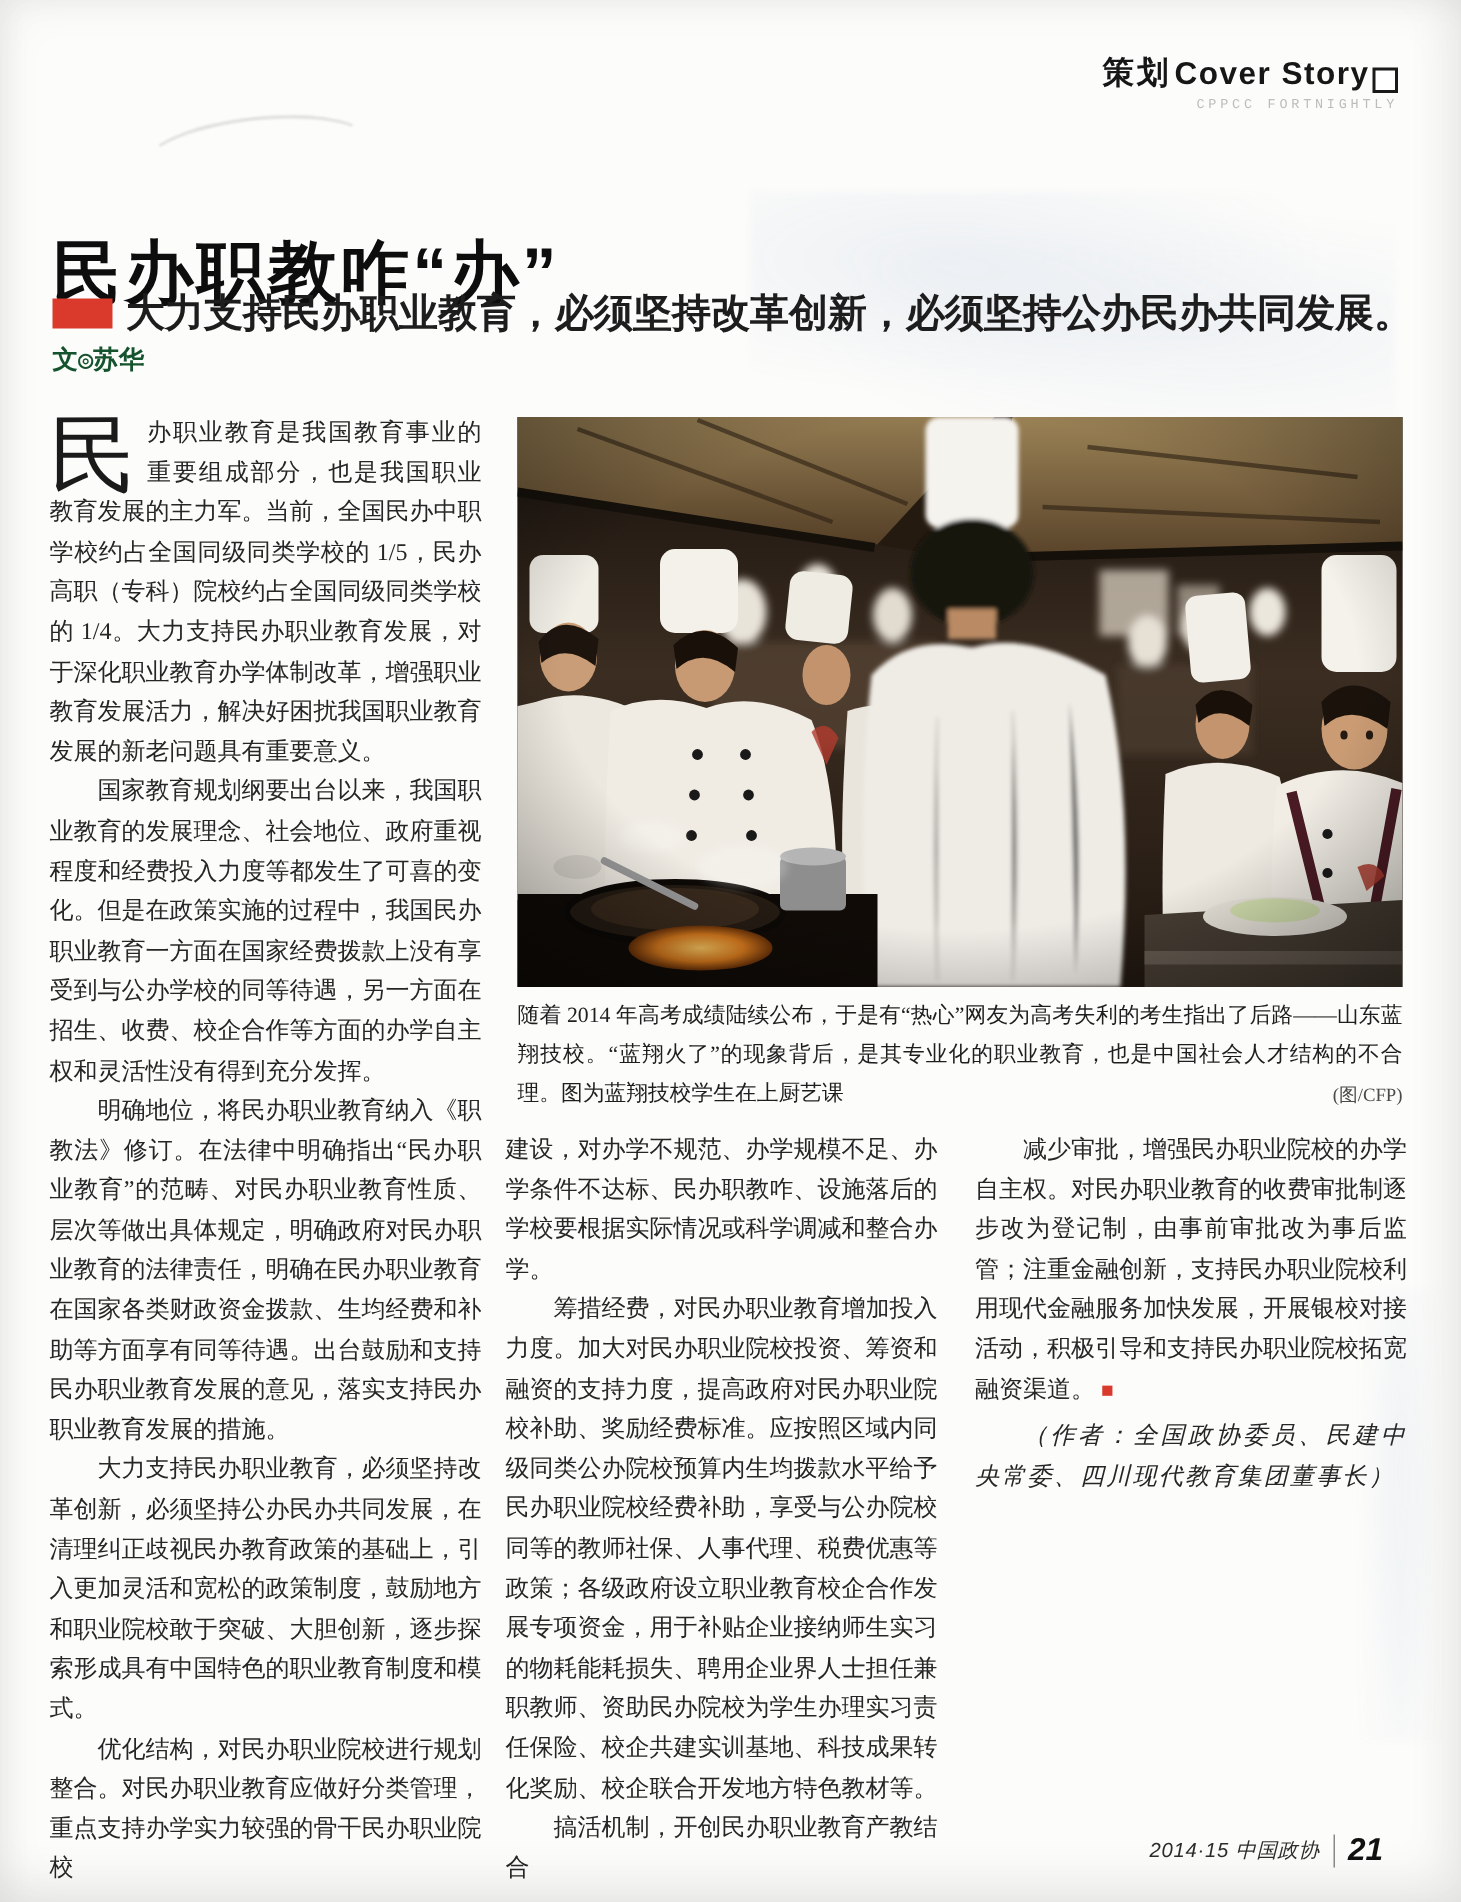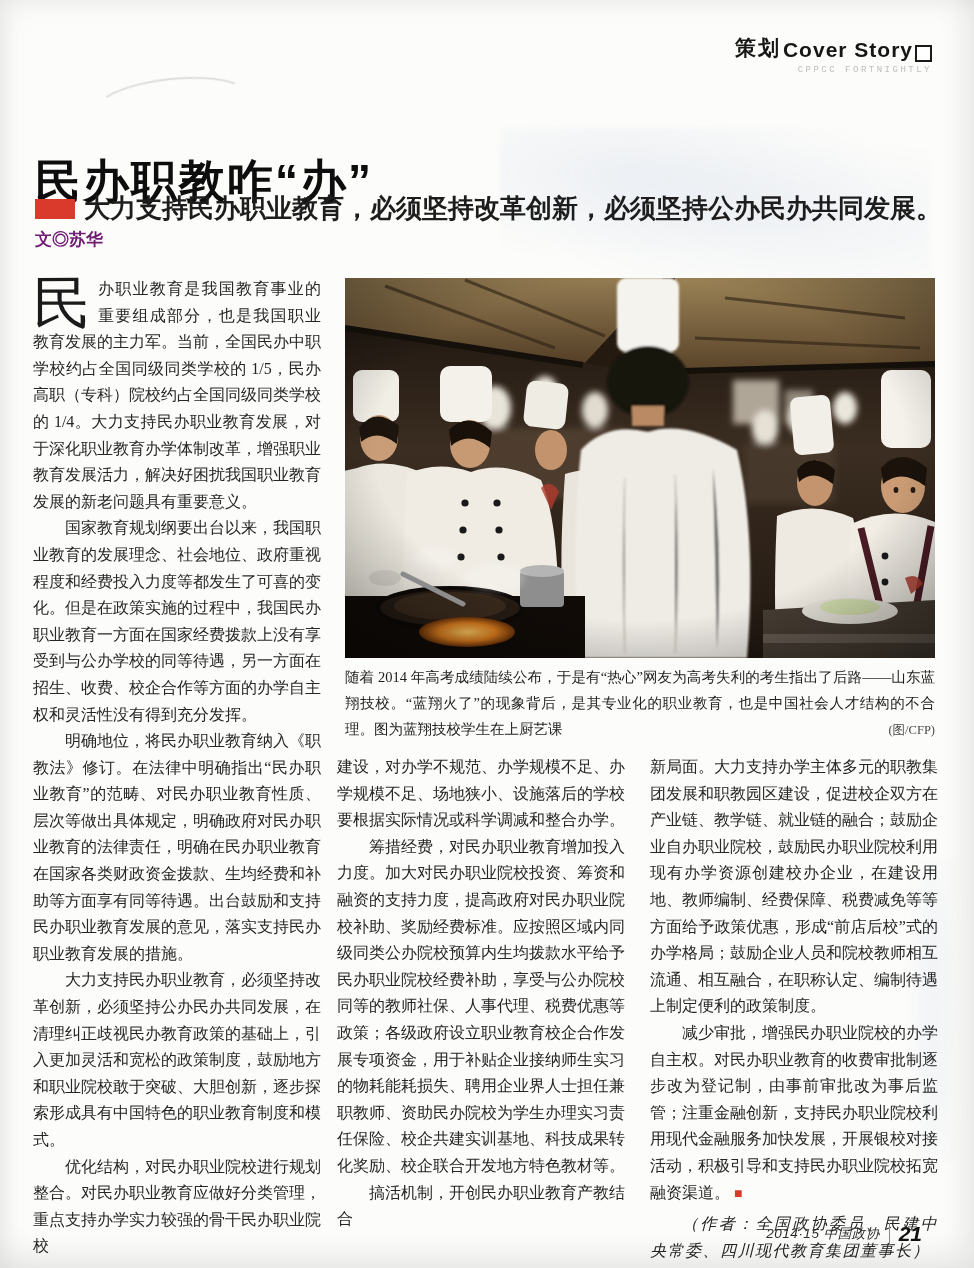--- a/index.html
+++ b/index.html
@@ -15,21 +15,21 @@
   .section-line{font-family:"Liberation Sans",sans-serif;font-weight:bold;font-size:21px;color:#161616;letter-spacing:1px;display:flex;align-items:flex-end;justify-content:flex-end;gap:2px;}
   .section-cn{letter-spacing:2px;}
   .end-square{display:inline-block;width:13px;height:13px;border:2px solid #1a1a1a;background:#fff;}
   .magazine-line{font-family:Liberation Mono, monospace;font-size:9px;color:#bdbdbd;letter-spacing:2.5px;margin-top:3px;}
   
   .title{position:absolute;top:120px;left:35px;font-family:"Liberation Sans",sans-serif;
     font-weight:900;font-size:46px;color:#0d0d0d;letter-spacing:2px;}
   .standfirst-row{position:absolute;top:191px;left:35px;display:flex;align-items:center;gap:9px;width:880px;}
   .accent-bar{width:40px;height:20px;background:#d93a2c;flex:0 0 auto;}
   .standfirst{font-family:"Liberation Sans",sans-serif;font-size:26px;font-weight:600;color:#1d1d1d;white-space:nowrap;}
-  .byline{position:absolute;top:228px;left:35px;font-family:Liberation Serif, serif;font-size:17px;font-weight:bold;color:#701a75;}
+  .byline{position:absolute;top:228px;left:35px;font-family:Liberation Mono, monospace;font-size:17px;font-weight:bold;color:#14532d;}
   
   .col{position:absolute;width:288px;}
   .col p{margin:0;font-size:16px;line-height:26.6px;text-align:justify;text-indent:2em;color:#262626;}
   .col p.no-indent{text-indent:0;}
   .col1{top:276px;left:33px;}
   .col2{top:754px;left:337px;}
   .col3{top:754px;left:650px;}
   .dropcap{float:left;font-size:58px;line-height:50px;padding:3px 7px 0 0;color:#1a1a1a;}
   .p-first{text-indent:0 !important;}
   .endmark{color:#d93a2c;font-size:14px;margin-left:4px;}
@@ -216,27 +216,26 @@
     <p class="p-first">
       <span class="dropcap">民</span><span>办职业教育是我国教育事业的重要组成部分，也是我国职业教育发展的主力军。当前，全国民办中职学校约占全国同级同类学校的 1/5，民办高职（专科）院校约占全国同级同类学校的 1/4。大力支持民办职业教育发展，对于深化职业教育办学体制改革，增强职业教育发展活力，解决好困扰我国职业教育发展的新老问题具有重要意义。</span>
     </p>
     <p>国家教育规划纲要出台以来，我国职业教育的发展理念、社会地位、政府重视程度和经费投入力度等都发生了可喜的变化。但是在政策实施的过程中，我国民办职业教育一方面在国家经费拨款上没有享受到与公办学校的同等待遇，另一方面在招生、收费、校企合作等方面的办学自主权和灵活性没有得到充分发挥。</p>
     <p>明确地位，将民办职业教育纳入《职教法》修订。在法律中明确指出“民办职业教育”的范畴、对民办职业教育性质、层次等做出具体规定，明确政府对民办职业教育的法律责任，明确在民办职业教育在国家各类财政资金拨款、生均经费和补助等方面享有同等待遇。出台鼓励和支持民办职业教育发展的意见，落实支持民办职业教育发展的措施。</p>
     <p>大力支持民办职业教育，必须坚持改革创新，必须坚持公办民办共同发展，在清理纠正歧视民办教育政策的基础上，引入更加灵活和宽松的政策制度，鼓励地方和职业院校敢于突破、大胆创新，逐步探索形成具有中国特色的职业教育制度和模式。</p>
     <p>优化结构，对民办职业院校进行规划整合。对民办职业教育应做好分类管理，重点支持办学实力较强的骨干民办职业院校</p>
   </div>
 
   <div class="col col2">
-    <p class="no-indent">建设，对办学不规范、办学规模不足、办学规模不足、场地狭小、设施落后的学校要根据实际情况或科学调减和整合办学。</p>
+    <p class="no-indent">建设，对办学不规范、办学规模不足、办学条件不达标、民办职教咋、设施落后的学校要根据实际情况或科学调减和整合办学。</p>
     <p>筹措经费，对民办职业教育增加投入力度。加大对民办职业院校投资、筹资和融资的支持力度，提高政府对民办职业院校补助、奖励经费标准。应按照区域内同级同类公办院校预算内生均拨款水平给予民办职业院校经费补助，享受与公办院校同等的教师社保、人事代理、税费优惠等政策；各级政府设立职业教育校企合作发展专项资金，用于补贴企业接纳师生实习的物耗能耗损失、聘用企业界人士担任兼职教师、资助民办院校为学生办理实习责任保险、校企共建实训基地、科技成果转化奖励、校企联合开发地方特色教材等。</p>
     <p>搞活机制，开创民办职业教育产教结合</p>
   </div>
 
   <div class="col col3">
-    <p class="no-indent">新局面。大力支持办学主体多元的职教集团发展和职教园区建设，促进校企双方在产业链、教学链、就业链的融合；鼓励企业自办职业院校，鼓励民办职业院校利用现有办学资源创建校办企业，在建设用地、教师编制、经费保障、税费减免等等方面给予政策优惠，形成“前店后校”式的办学格局；鼓励企业人员和院校教师相互流通、相互融合，在职称认定、编制待遇上制定便利的政策制度。</p>
     <p>
       <span>减少审批，增强民办职业院校的办学自主权。对民办职业教育的收费审批制逐步改为登记制，由事前审批改为事后监管；注重金融创新，支持民办职业院校利用现代金融服务加快发展，开展银校对接活动，积极引导和支持民办职业院校拓宽融资渠道。</span><span class="endmark">■</span>
     </p>
     <p class="author-credit">（作者：全国政协委员、民建中央常委、四川现代教育集团董事长）</p>
   </div>
 
   <div class="footer">
     <span class="footer-issue">2014·15 中国政协</span>
     <span class="footer-divider"></span>
     <span class="footer-page">21</span>

